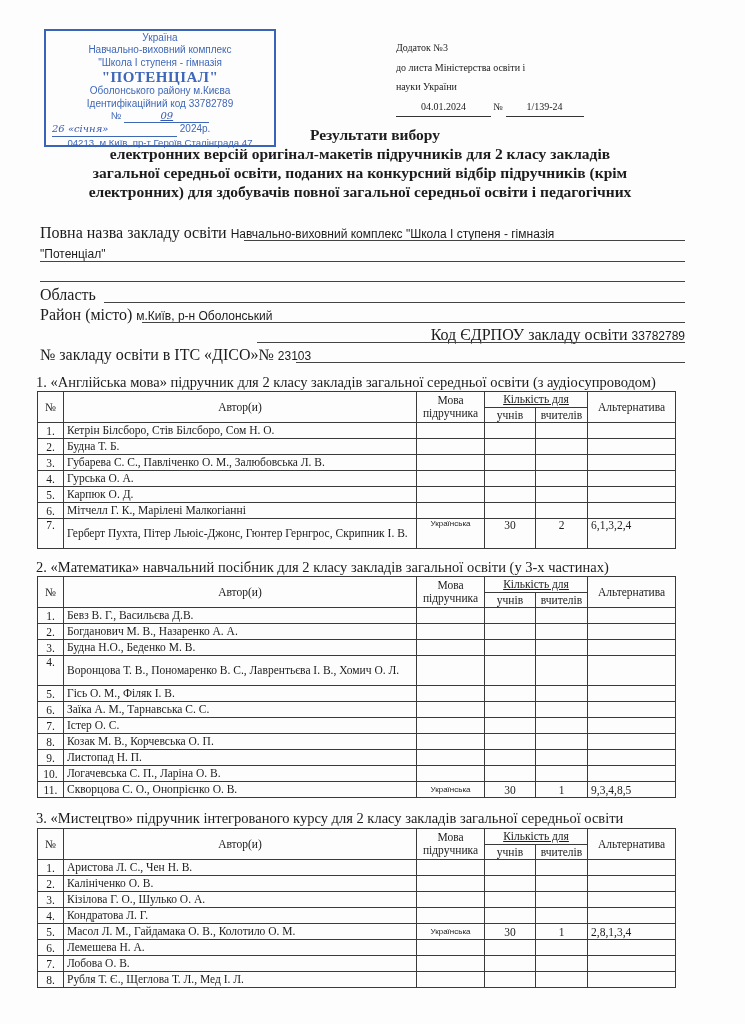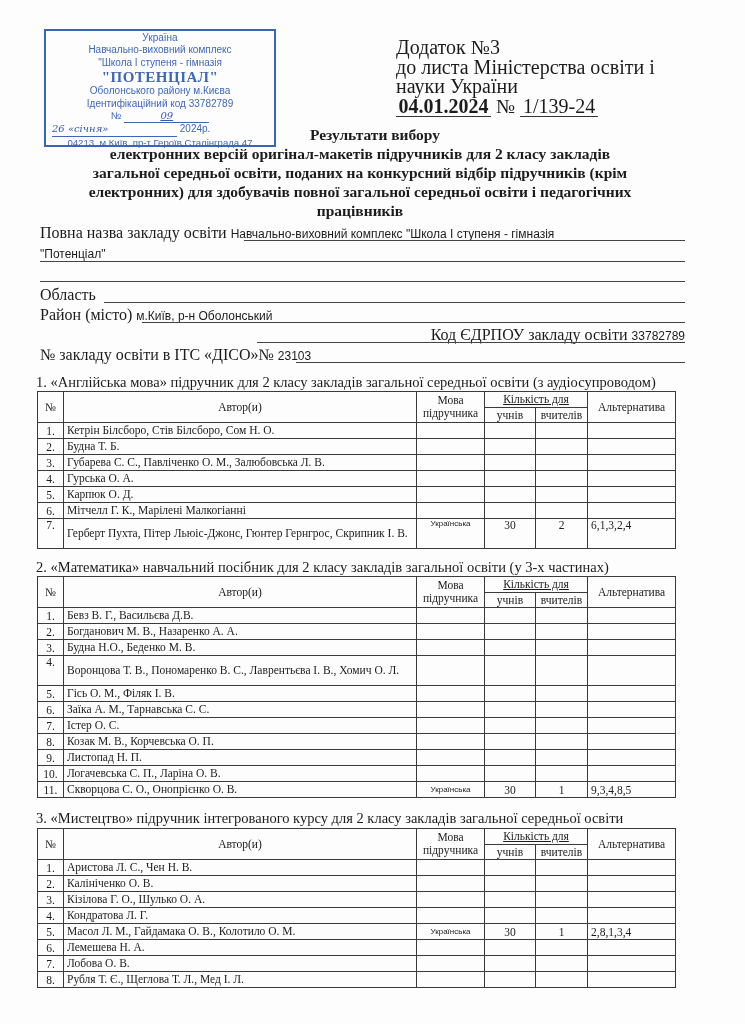--- a/index.html
+++ b/index.html
@@ -8,21 +8,21 @@
   .abs { position:absolute; }
   
   .stamp { left:44px; top:29px; width:232px; height:118px; border:2px solid #3a64b8; color:#3f67b8;
            font-family:"Liberation Sans", sans-serif; font-size:10px; text-align:center; line-height:12.4px;
            box-sizing:border-box; padding-top:1px; }
   .stamp .big { font-family:"Liberation Serif", serif; font-weight:bold; font-size:15px; line-height:16px; letter-spacing:0.5px; }
   .stamp .hand { font-family:"DejaVu Serif", serif; font-style:italic; color:#3558b0; }
   .stamp .line { display:inline-block; border-bottom:1px solid #3f67b8; }
   .stamp .addr { white-space:nowrap; font-size:9.6px; }
   
-  .addendum { left:396px; top:38px; font-size:20px; line-height:19.5px; }
+  .addendum { left:396px; top:38px; font-size:10px; line-height:19.5px; }
   .ul { display:inline-block; border-bottom:1px solid #333; text-align:center; }
   
   .title { left:40px; top:125px; width:640px; text-align:center; font-weight:bold; font-size:15.5px; line-height:19px; }
   
   .field { left:40px; width:645px; font-size:16px; line-height:18px; }
   .field .lbl { white-space:nowrap; }
   .field .val { font-family:"Liberation Sans", sans-serif; font-size:12px; font-stretch:condensed; }
   .rule { left:40px; width:645px; border-bottom:1px solid #444; height:0; }
   
   .sec-title { left:36px; font-size:14.5px; white-space:nowrap; }
@@ -56,32 +56,31 @@
     <span>2024р.</span>
   </div>
   <div class="addr">04213, м.Київ, пр-т Героїв Сталінграда,47</div>
 </div>
 
 <div class="abs addendum">
   <div>Додаток №3</div>
   <div>до листа Міністерства освіти і</div>
   <div>науки України</div>
   <div>
-    <span class="ul" style="width:95px;font-weight:bold;">04.01.2024</span>
+    <span class="ul" style="width:95px;">04.01.2024</span>
     <span>№</span>
     <span class="ul" style="width:78px;">1/139-24</span>
   </div>
 </div>
 
 <div class="abs title">
   <div style="padding-left:30px;">Результати вибору</div>
   <div>електронних версій оригінал-макетів підручників для 2 класу закладів</div>
   <div>загальної середньої освіти, поданих на конкурсний відбір підручників (крім</div>
   <div>електронних) для здобувачів повної загальної середньої освіти і педагогічних</div>
-  <div>працівників</div>
 </div>
 
 <div class="abs field" style="top:224px;">
   <span class="lbl">Повна назва закладу освіти</span>
   <span class="val">Навчально-виховний комплекс "Школа І ступеня - гімназія</span>
 </div>
 <div class="abs rule" style="top:240px; left:244px; width:441px;"></div>
 <div class="abs field" style="top:244px;">
   <span class="val">"Потенціал"</span>
 </div>

